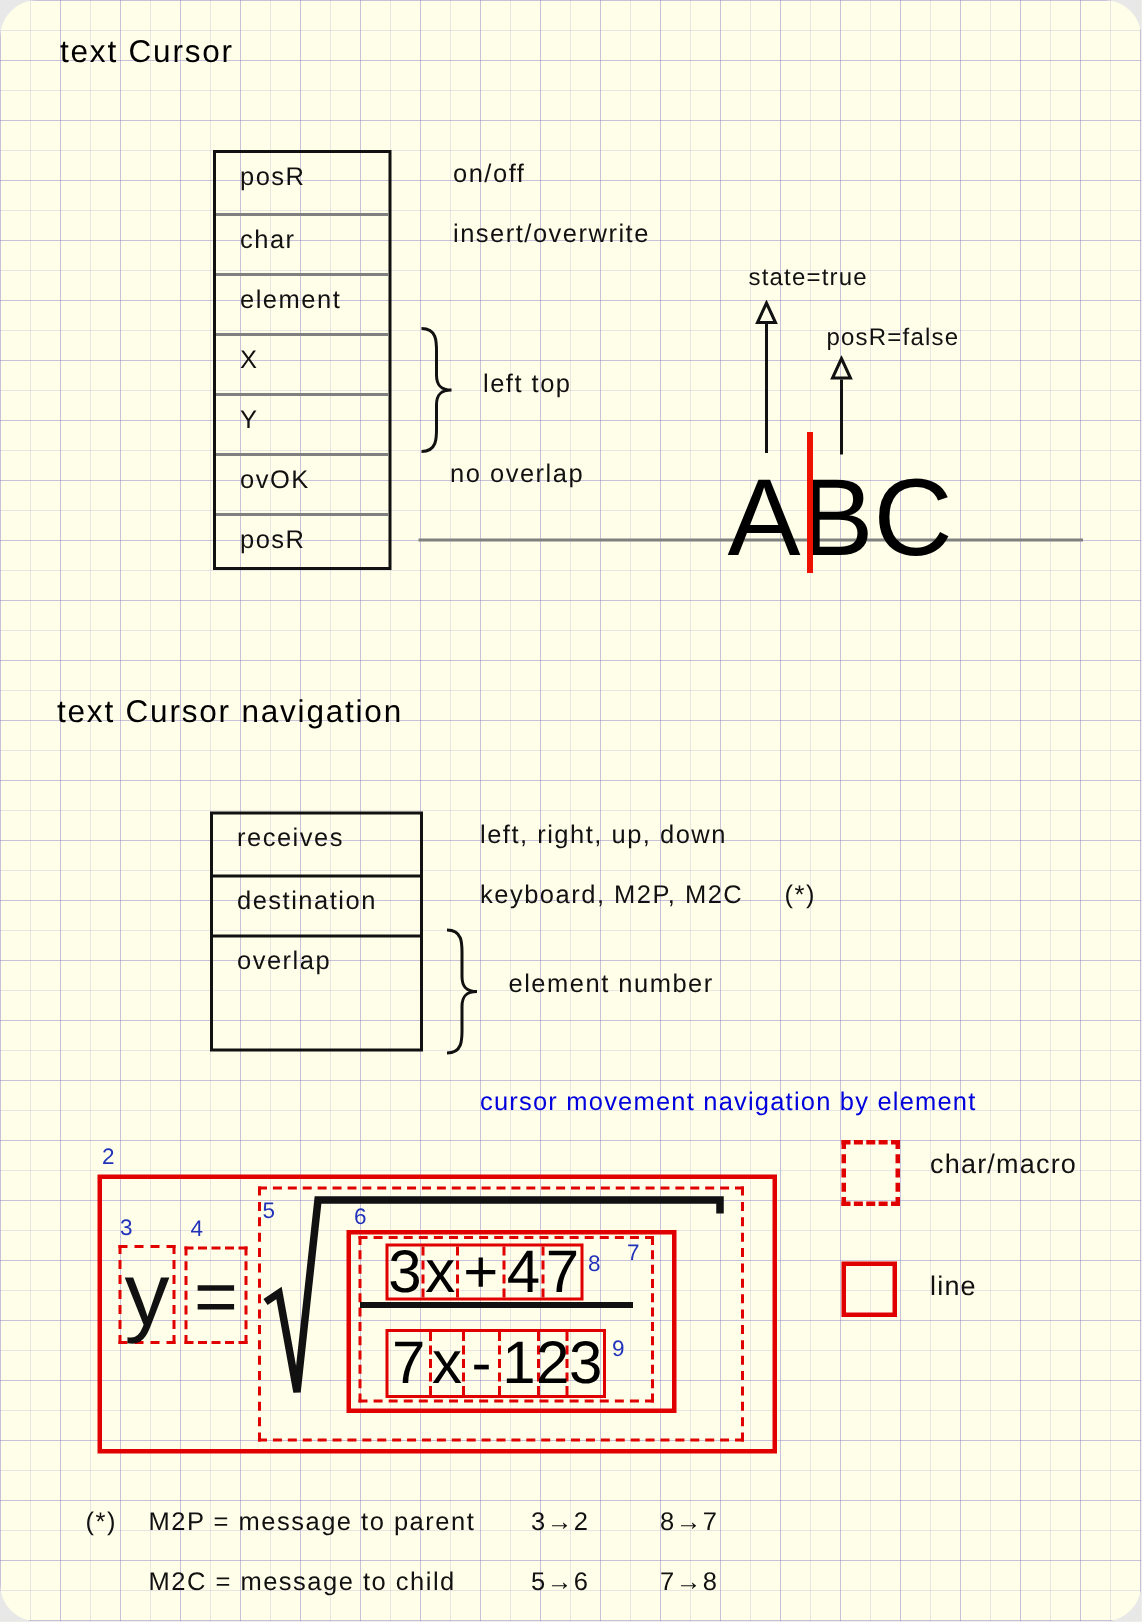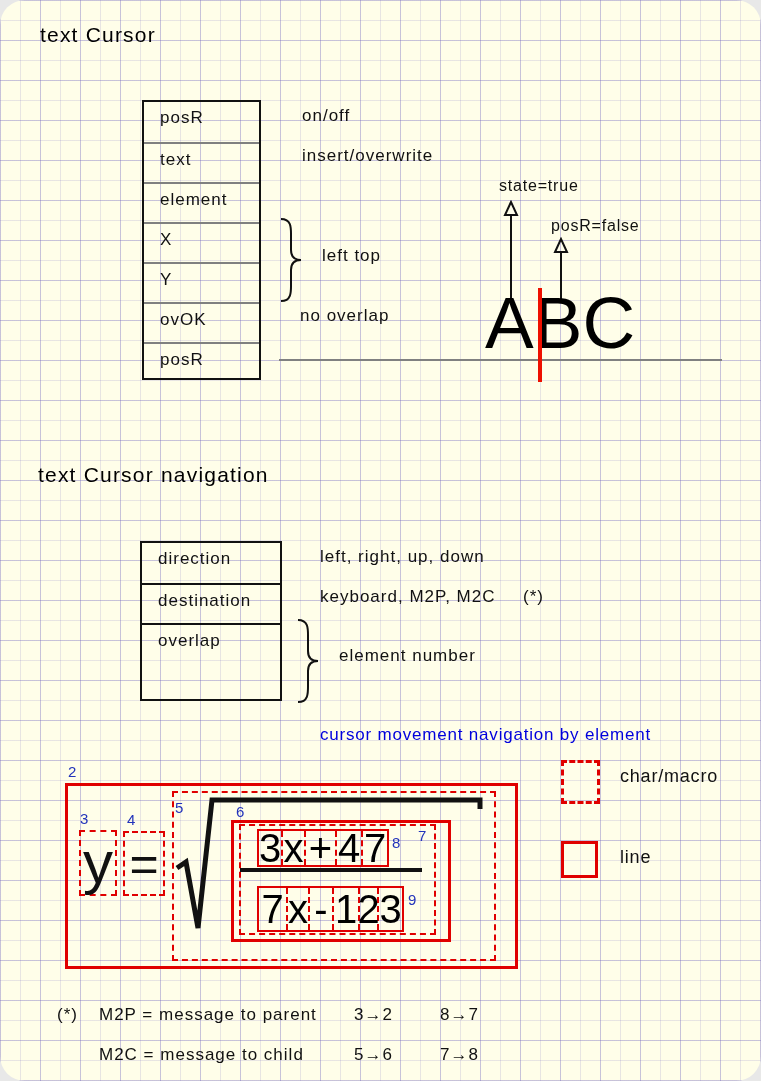--- a/index.html
+++ b/index.html
@@ -41,21 +41,21 @@
 
 <div class="canvas">
 
   <div class="abs h1" style="left:40px; top:23px;">text Cursor</div>
 
   <div class="abs tbl tbl1" style="left:142px; top:100px; width:119px; height:280px;">
     <div class="row">
         <span class="rlabel">posR</span>
       </div>
     <div class="row">
-        <span class="rlabel">text</span>
+        <span class="rlabel">char</span>
       </div>
     <div class="row">
         <span class="rlabel">element</span>
       </div>
     <div class="row">
         <span class="rlabel">X</span>
       </div>
     <div class="row">
         <span class="rlabel">Y</span>
       </div>
@@ -82,28 +82,28 @@
     <line x1="8" y1="16" x2="8" y2="102" stroke="#111" stroke-width="2"></line>
   </svg>
 
   <div class="abs" style="left:551px; top:217px; font-size:16px; letter-spacing:0.8px;">posR=false</div>
   <svg class="abs" style="left:553px; top:237px;" width="18" height="68">
     <polygon points="8,2 2,15 14,15" fill="none" stroke="#111" stroke-width="2"></polygon>
     <line x1="8" y1="16" x2="8" y2="66" stroke="#111" stroke-width="2"></line>
   </svg>
 
   <div class="abs" style="left:279px; top:359px; width:443px; height:2px; background:#808080;"></div>
-  <div class="abs" style="left:485px; top:286px; font-size:73px; line-height:73px; color:#000;">ABC</div>
+  <div class="abs" style="left:485px; top:309px; font-size:73px; line-height:73px; color:#000;">ABC</div>
   <div class="abs" style="left:538px; top:288px; width:4px; height:94px; background:#ee1000;"></div>
 
   <div class="abs h1" style="left:38px; top:463px;">text Cursor navigation</div>
 
   <div class="abs tbl tbl2" style="left:140px; top:541px; width:142px; height:160px;">
     <div class="row">
-        <span class="rlabel">direction</span>
+        <span class="rlabel">receives</span>
       </div>
     <div class="row">
         <span class="rlabel">destination</span>
       </div>
     <div class="row">
         <span class="rlabel">overlap</span>
       </div>
   </div>
 
   <div class="abs lbl" style="left:320px; top:547px;">left, right, up, down</div>

